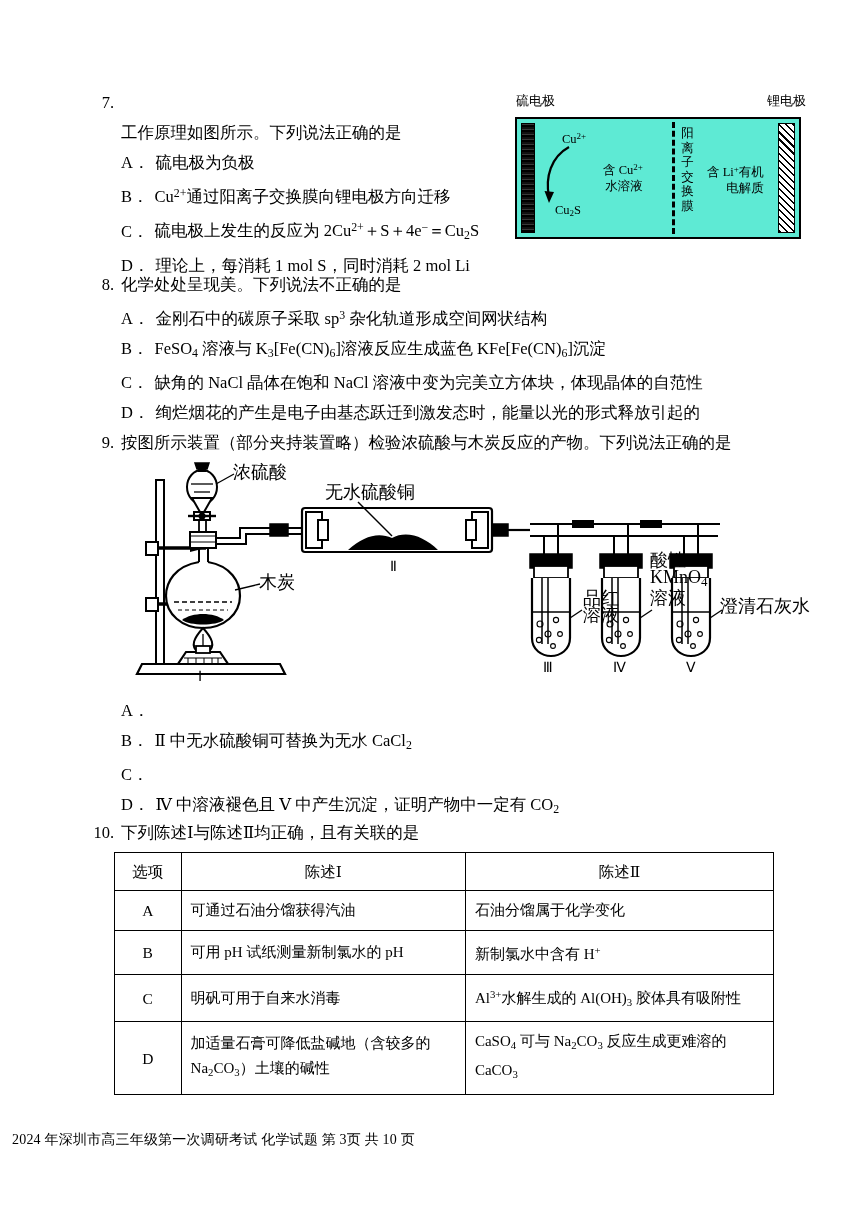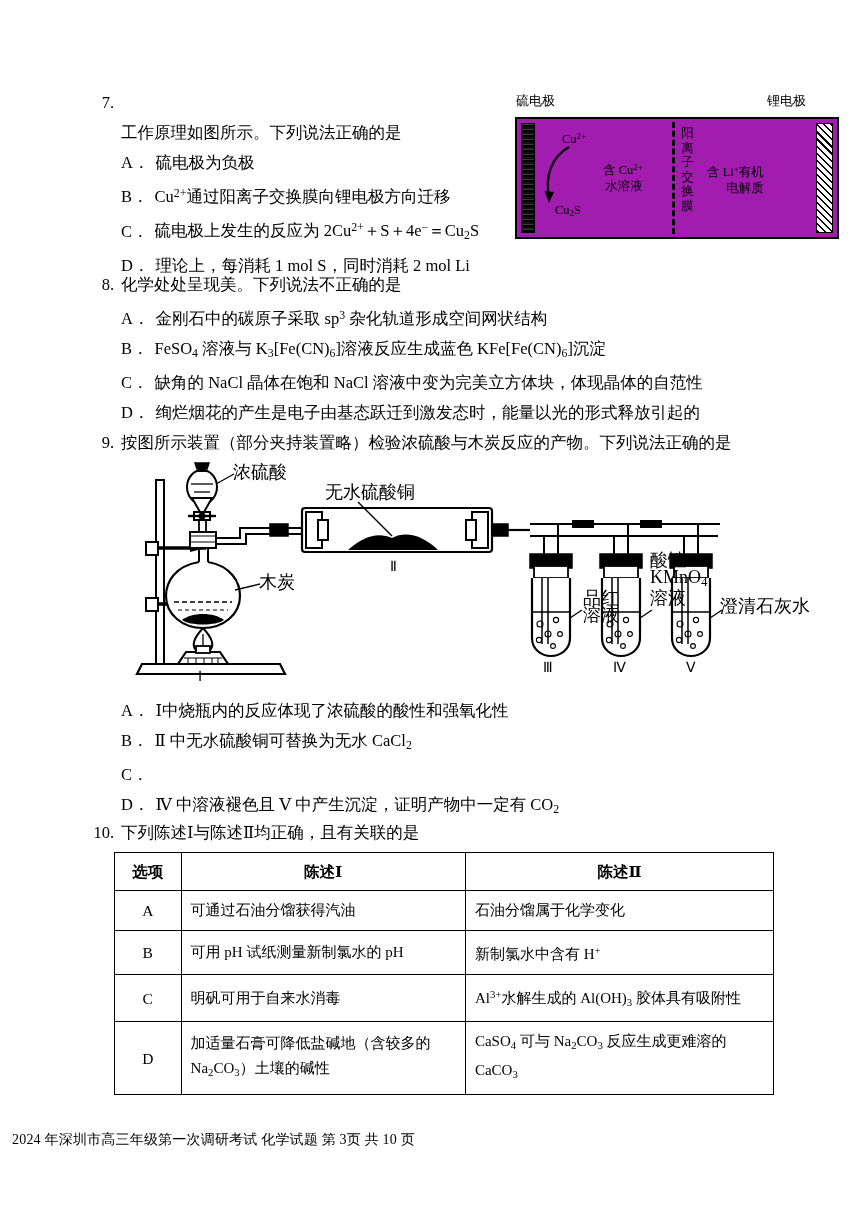--- a/index.html
+++ b/index.html
@@ -63,24 +63,24 @@
   }
   .bat-label {
     position: absolute;
     font-size: 13px;
     line-height: 15px;
     white-space: nowrap;
   }
   #bat-cell {
     position: absolute;
     left: 5px; top: 24px;
-    width: 324px; height: 122px;
+    width: 286px; height: 122px;
     border: 2px solid #000;
     box-sizing: border-box;
-    background: #a21caf;
+    background: #5eead4;
   }
   #sulfur-electrode {
     position: absolute;
     left: 4px; top: 4px;
     width: 14px; bottom: 4px;
     background:
       repeating-linear-gradient(0deg, #000 0 2px, #3a3a3a 2px 3px, #111 3px 5px);
     border: 1px solid #000;
     box-sizing: border-box;
   }
@@ -148,21 +148,21 @@
     border-collapse: collapse;
     font-size: 15px;
   }
   #statement-table td, #statement-table th {
     border: 1.6px solid #000;
     padding: 7px 9px;
     vertical-align: middle;
     font-weight: normal;
     line-height: 25px;
   }
-  #statement-table thead td { text-align: center; font-size: 15.5px; padding: 6px 4px; font-weight: bold; }
+  #statement-table thead td { text-align: center; font-size: 15.5px; padding: 6px 4px; }
   .col-opt { width: 52px; text-align: center; font-size: 15.5px; }
   .col-s1 { width: 290px; }
   .col-s2 { width: 318px; }
 
   
   #page-footer {
     position: absolute;
     left: 12px; top: 1131px;
     width: 710px;
     font-size: 14px;
@@ -429,21 +429,20 @@
     <div class="roman-label" style="left:78px; top:206px;">Ⅰ</div>
     <div class="roman-label" style="left:270px; top:96px;">Ⅱ</div>
     <div class="roman-label" style="left:423px; top:197px;">Ⅲ</div>
     <div class="roman-label" style="left:493px; top:197px;">Ⅳ</div>
     <div class="roman-label" style="left:566px; top:197px;">Ⅴ</div>
   </div>
 
   <div class="q-block" id="question-9-options" style="left:88px; top:696px;">
     <div class="opt-line">
       <span class="opt-letter">A．</span>
-      <span>Ⅰ中烧瓶内的反应体现了浓硫酸的酸性和强氧化性</span>
     </div>
     <div class="opt-line">
       <span class="opt-letter">B．</span>
       <span>Ⅱ 中无水硫酸铜可替换为无水 CaCl<sub>2</sub></span>
     </div>
     <div class="opt-line">
       <span class="opt-letter">C．</span>
     </div>
     <div class="opt-line">
       <span class="opt-letter">D．</span>

